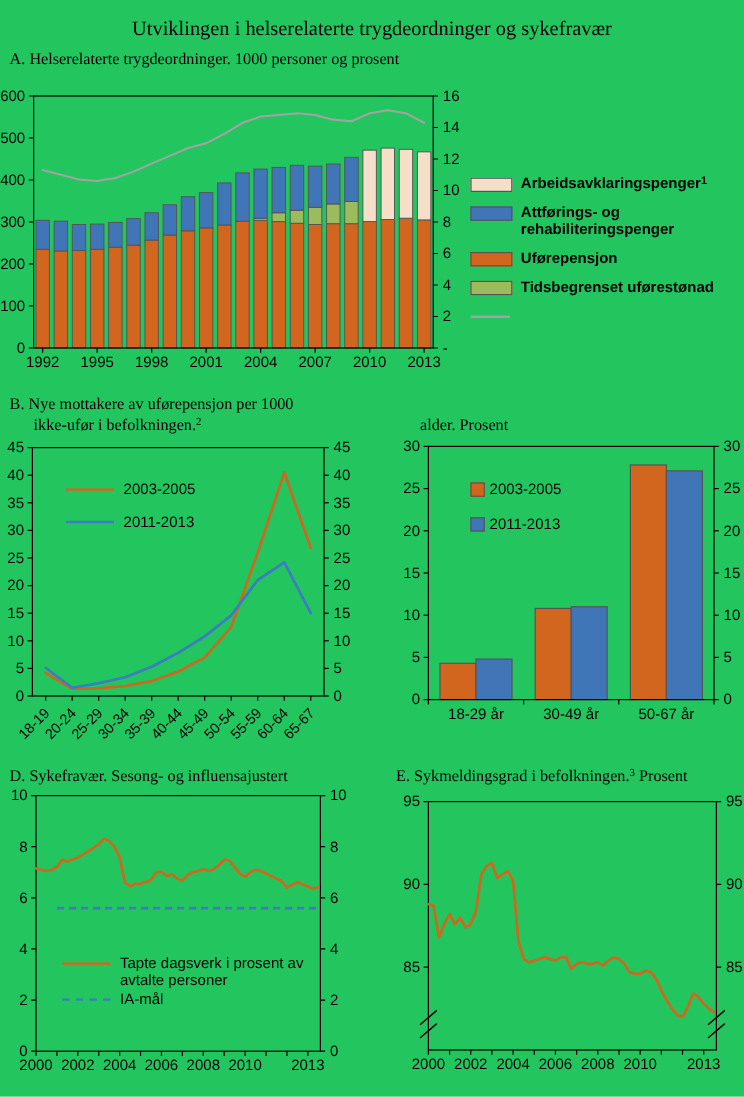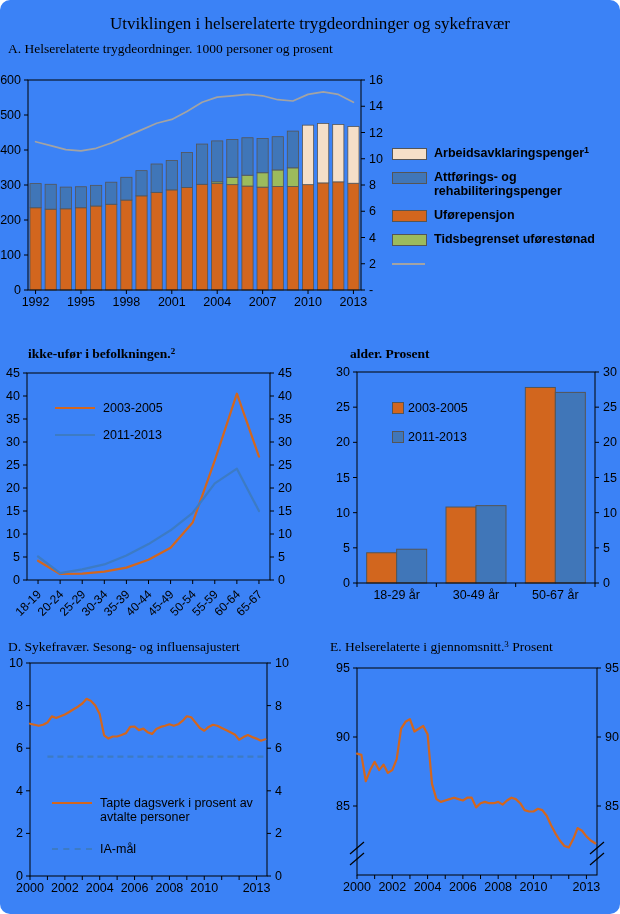--- a/index.html
+++ b/index.html
@@ -1,21 +1,21 @@
 <!DOCTYPE html>
 <html><head>
 <meta charset="utf-8">
 <style>
   html,body{margin:0;padding:0;background:#fff;}
-  .page{position:relative;width:620px;height:914px;background:#3b82f6;overflow:hidden;
-        font-family:"Liberation Sans",sans-serif;color:#000;border-radius:10px;}
+  .page{position:relative;width:620px;height:914px;background:#22c55e;overflow:hidden;
+        font-family:"Liberation Sans",sans-serif;color:#000;}
   .main-title{position:absolute;left:0;top:14px;width:620px;text-align:center;
         font-family:"Liberation Serif",serif;font-size:17px;}
   .ptitle{position:absolute;font-family:"Liberation Serif",serif;font-size:13.5px;line-height:17px;}
-  .ptitle .ind{padding-left:20px;font-weight:bold;}
+  .ptitle .ind{padding-left:20px;}
   sup{font-size:9px;vertical-align:4px;line-height:0;}
   svg{position:absolute;}
   .legend{position:absolute;font-size:12.5px;line-height:14px;}
   .lg-item{display:flex;align-items:flex-start;margin-bottom:10px;}
   .sw-box{display:inline-block;width:33px;height:10px;margin:2px 7px 0 0;flex:0 0 auto;}
   .sw-sq{display:inline-block;width:10px;height:10px;margin:1px 4px 0 0;flex:0 0 auto;}
   .sw-line{display:inline-block;width:33px;height:0;border-top:2px solid #999;margin:7px 7px 0 0;flex:0 0 auto;}
   .sw-line-w{display:inline-block;width:40px;height:0;border-top:2.4px solid #999;margin:6px 8px 0 0;flex:0 0 auto;}
   .sw-dash{display:inline-block;width:40px;height:0;border-top:2.4px dashed #999;margin:6px 8px 0 0;flex:0 0 auto;}
 </style>
@@ -147,21 +147,21 @@
     <div class="lg-item">
       <span class="sw-box" style="background: rgb(156, 187, 92); border: 1px solid rgb(85, 85, 85);"></span>
       <span>Tidsbegrenset uførestønad</span>
     </div>
     <div class="lg-item">
       <span class="sw-line" style="border-top-color: rgb(163, 163, 163);"></span>
     </div>
   </div>
 
   <div class="ptitle" style="left:8px;top:328px;">
-    <br>
+    <span>B. Nye mottakere av uførepensjon per 1000</span><br>
     <span class="ind"><span>ikke-ufør i befolkningen.</span><sup>2</sup></span>
   </div>
   <svg id="svgB" style="left:0;top:365px;" width="305" height="255">
       <rect x="27" y="8" width="243" height="207" fill="none" stroke="#000" stroke-width="1"></rect>
       <line x1="23" y1="215" x2="27" y2="215" stroke="#000" stroke-width="1"></line>
       <text x="20" y="219" text-anchor="end" font-size="12.5" font-family="&quot;Liberation Sans&quot;, sans-serif" fill="#000">0</text>
       <line x1="270" y1="215" x2="274" y2="215" stroke="#000" stroke-width="1"></line>
       <text x="278" y="219" text-anchor="start" font-size="12.5" font-family="&quot;Liberation Sans&quot;, sans-serif" fill="#000">0</text>
       <line x1="23" y1="192" x2="27" y2="192" stroke="#000" stroke-width="1"></line>
       <text x="20" y="196" text-anchor="end" font-size="12.5" font-family="&quot;Liberation Sans&quot;, sans-serif" fill="#000">5</text>
@@ -341,32 +341,32 @@
       <text x="64.85294117647082" y="237" text-anchor="middle" font-size="12.5" font-family="&quot;Liberation Sans&quot;, sans-serif" fill="#000">2002</text>
       <text x="99.70588235294164" y="237" text-anchor="middle" font-size="12.5" font-family="&quot;Liberation Sans&quot;, sans-serif" fill="#000">2004</text>
       <text x="134.55882352941245" y="237" text-anchor="middle" font-size="12.5" font-family="&quot;Liberation Sans&quot;, sans-serif" fill="#000">2006</text>
       <text x="169.4117647058833" y="237" text-anchor="middle" font-size="12.5" font-family="&quot;Liberation Sans&quot;, sans-serif" fill="#000">2008</text>
       <text x="204.2647058823541" y="237" text-anchor="middle" font-size="12.5" font-family="&quot;Liberation Sans&quot;, sans-serif" fill="#000">2010</text>
       <text x="256.5441176470604" y="237" text-anchor="middle" font-size="12.5" font-family="&quot;Liberation Sans&quot;, sans-serif" fill="#000">2013</text>
       <line x1="47.42647058823541" y1="101.72" x2="267" y2="101.72" stroke="#3D7BC4" stroke-width="2.2" stroke-dasharray="6,4"></line>
       <polyline points="30.0,68.7 34.4,69.8 38.7,70.8 43.1,69.8 47.4,67.6 51.8,61.3 56.1,63.0 60.5,61.3 64.9,59.5 69.2,57.0 73.6,54.2 77.9,51.7 82.3,48.5 86.6,43.8 91.0,45.9 95.3,50.6 99.7,59.1 104.1,80.4 108.4,83.6 112.8,81.5 117.1,81.5 121.5,80.0 125.8,78.3 130.2,71.9 134.6,71.5 138.9,75.1 143.3,73.6 147.6,77.2 152.0,78.9 156.3,74.0 160.7,71.9 165.1,70.8 169.4,69.3 173.8,70.8 178.1,69.3 182.5,65.9 186.8,61.3 191.2,62.3 195.6,67.6 199.9,73.0 204.3,75.7 208.6,71.9 213.0,69.8 217.3,70.8 221.7,73.0 226.0,75.1 230.4,77.2 234.8,79.4 239.1,84.7 243.5,82.1 247.8,80.0 252.2,82.1 256.5,83.6 260.9,85.7 265.3,84.3" fill="none" stroke="#D2661E" stroke-width="2.2" stroke-linejoin="round" stroke-linecap="round"></polyline>
     </svg>
   <div class="legend" style="left:52px;top:796px;width:230px;">
-    <div class="lg-item" style="margin-bottom:18px;">
+    <div class="lg-item" style="margin-bottom:2px;">
       <span class="sw-line-w" style="border-top-color: rgb(210, 102, 30);"></span>
       <span><span>Tapte dagsverk i prosent av</span><br><span>avtalte personer</span></span>
     </div>
     <div class="lg-item">
       <span class="sw-dash" style="border-top-color: rgb(61, 123, 196);"></span>
       <span>IA-mål</span>
     </div>
   </div>
 
   <div class="ptitle" style="left:330px;top:638px;">
-    <span>E.  Helserelaterte i gjennomsnitt.</span><sup>3</sup><span> Prosent</span>
+    <span>E.  Sykmeldingsgrad i befolkningen.</span><sup>3</sup><span> Prosent</span>
   </div>
   <svg id="svgE" style="left:310px;top:655px;" width="310" height="242">
       <rect x="47" y="13" width="240" height="207" fill="none" stroke="#000" stroke-width="1"></rect>
       <line x1="43" y1="151" x2="47" y2="151" stroke="#000" stroke-width="1"></line>
       <text x="40" y="155" text-anchor="end" font-size="12.5" font-family="&quot;Liberation Sans&quot;, sans-serif" fill="#000">85</text>
       <line x1="287" y1="151" x2="291" y2="151" stroke="#000" stroke-width="1"></line>
       <text x="295" y="155" text-anchor="start" font-size="12.5" font-family="&quot;Liberation Sans&quot;, sans-serif" fill="#000">85</text>
       <line x1="43" y1="82" x2="47" y2="82" stroke="#000" stroke-width="1"></line>
       <text x="40" y="86" text-anchor="end" font-size="12.5" font-family="&quot;Liberation Sans&quot;, sans-serif" fill="#000">90</text>
       <line x1="287" y1="82" x2="291" y2="82" stroke="#000" stroke-width="1"></line>

